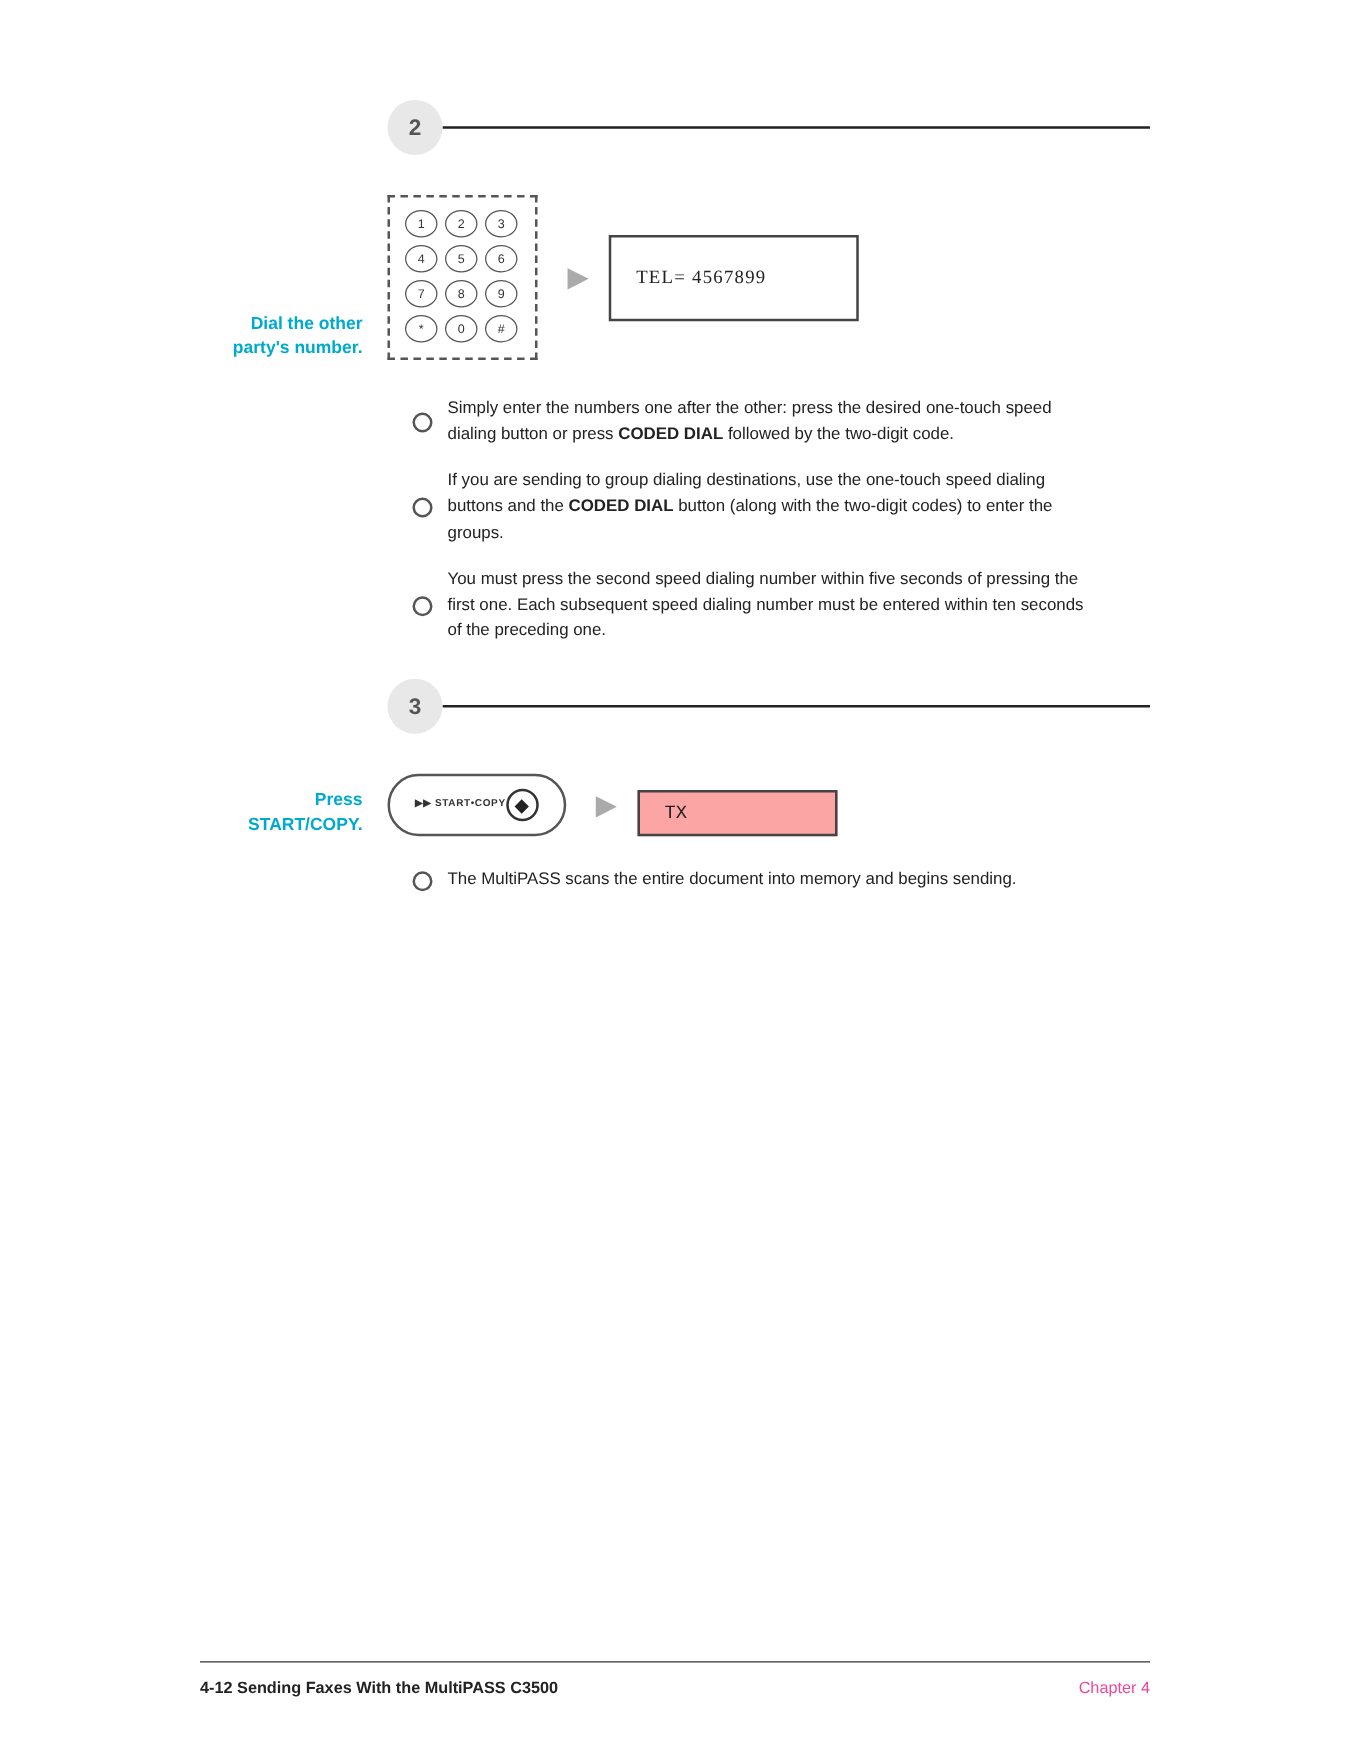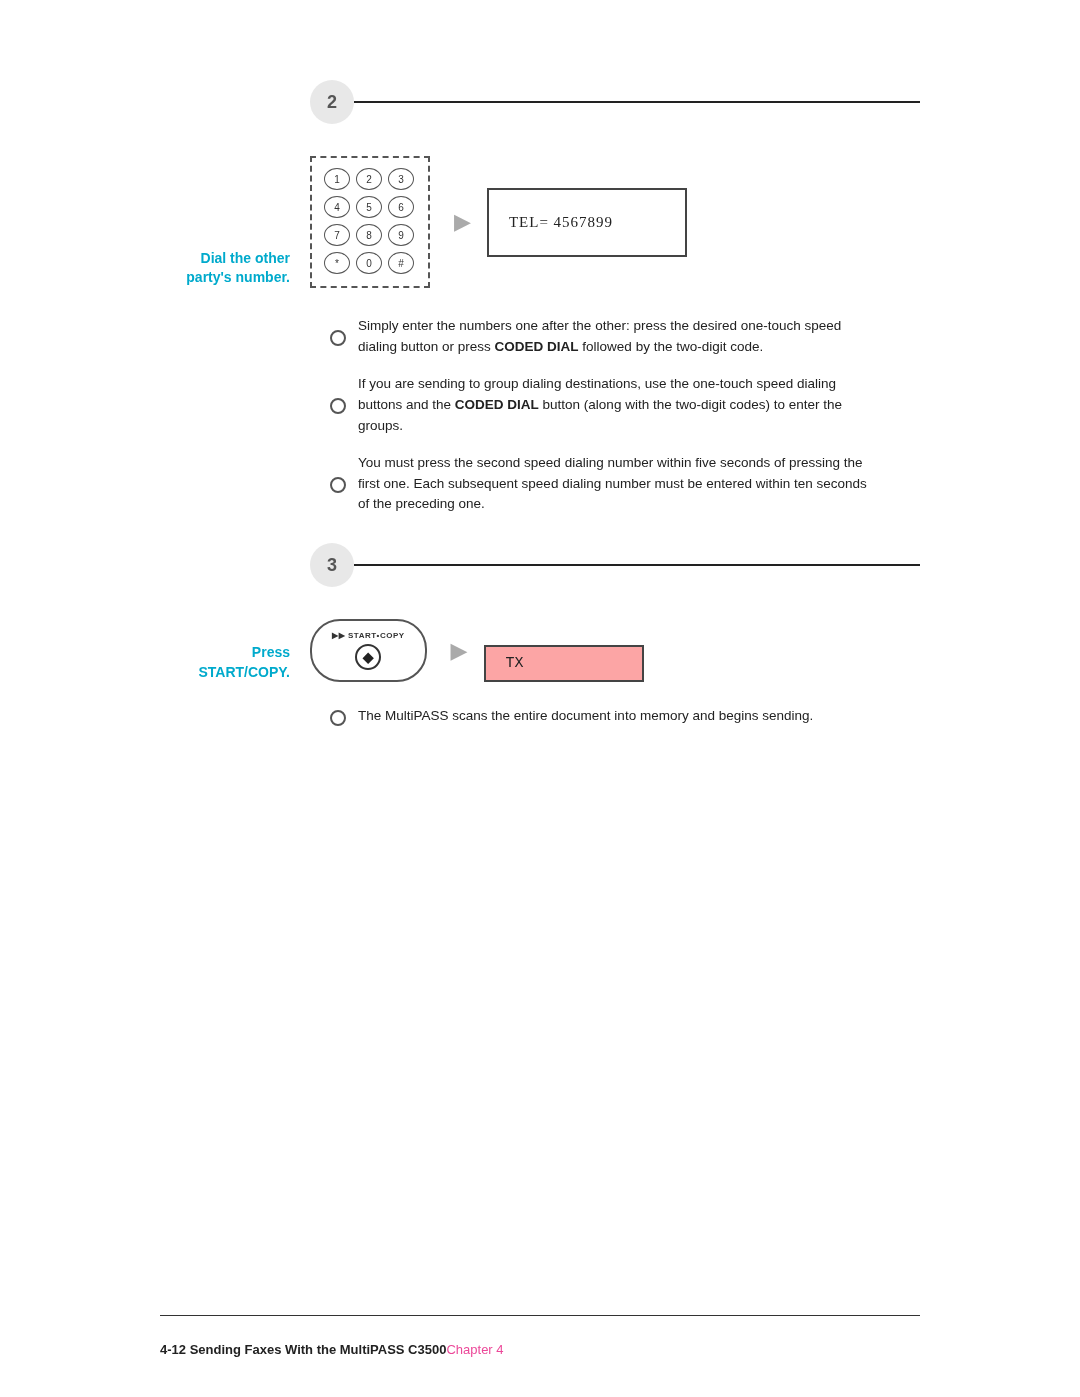--- a/index.html
+++ b/index.html
@@ -164,21 +164,21 @@
       text-align: right;
       padding-right: 20px;
       line-height: 1.4;
     }
 
     .start-copy-btn {
       border: 2px solid #555;
       border-radius: 30px;
       padding: 10px 20px;
       display: flex;
-      flex-direction: column;
+      flex-direction: row;
       align-items: center;
       font-size: 9px;
       font-weight: bold;
       letter-spacing: 0.5px;
       margin-right: 24px;
       flex-shrink: 0;
       position: relative;
       min-width: 90px;
     }
 
@@ -210,23 +210,23 @@
       background: #fca5a5;
     }
 
     
     .footer {
       position: absolute;
       bottom: 40px;
       left: 160px;
       right: 160px;
       border-top: 1.5px solid #333;
-      padding-top: 26px;
-      display: flex;
-      justify-content: flex-start;
+      padding-top: 12px;
+      display: flex;
+      justify-content: space-between;
       align-items: center;
     }
 
     .footer-left {
       font-size: 13px;
       font-weight: bold;
       color: #222;
     }
 
     .footer-right {

